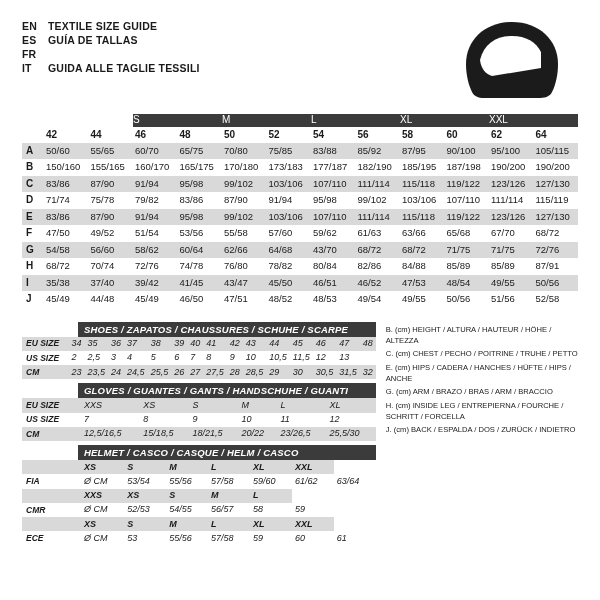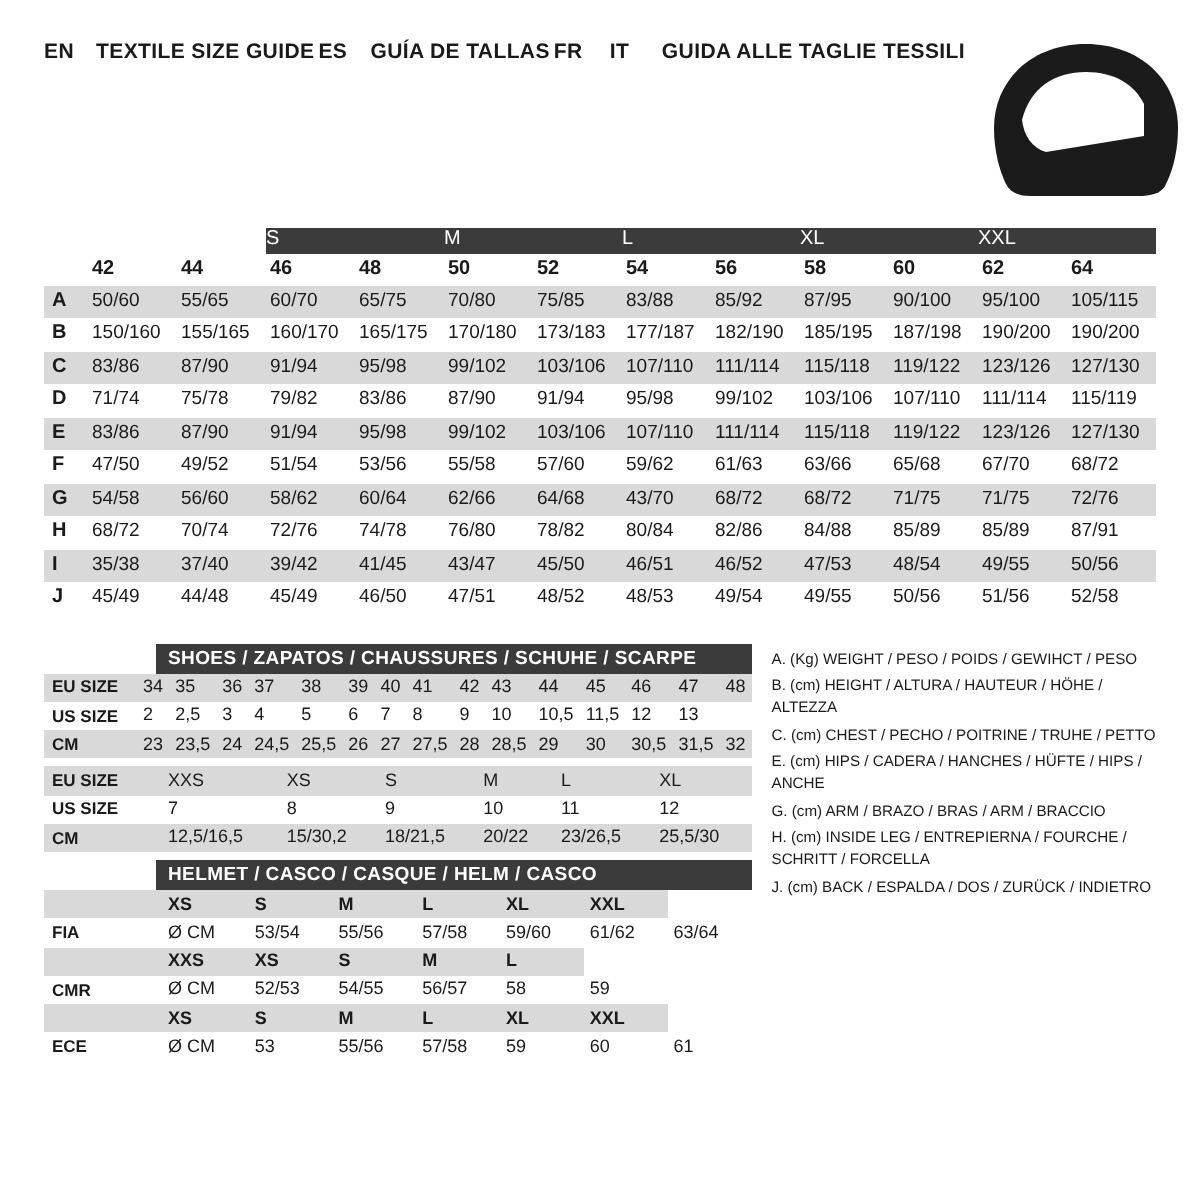--- a/index.html
+++ b/index.html
@@ -25,20 +25,21 @@
 
   
   .header {
     display: flex;
     justify-content: space-between;
     align-items: flex-start;
     height: 92px;
   }
   .lang-list {
     display: flex;
+    flex-direction: column;
     gap: 2px;
     padding-top: 2px;
   }
   .lang-row {
     display: flex;
     align-items: baseline;
     font-size: 10.5px;
     font-weight: bold;
     letter-spacing: 0.2px;
   }
@@ -109,21 +110,21 @@
   }
   .lower-left { width: 368px; }
   .lower-right {
     width: 200px;
     font-size: 7.6px;
     line-height: 1.45;
     padding-top: 2px;
   }
   .legend-item { margin-bottom: 2.5px; }
 
-  .block { margin-bottom: 4px; }
+  .block { margin-bottom: 4px; font-style: italic; }
   .block-title {
     background: #3b3b3b;
     color: #fff;
     font-size: 9.5px;
     font-weight: bold;
     padding: 2px 6px;
     margin-left: 56px;
     letter-spacing: 0.2px;
   }
   .sub-table {
@@ -421,20 +422,21 @@
               <td class="cell">30</td>
               <td class="cell">30,5</td>
               <td class="cell">31,5</td>
               <td class="cell">32</td>
             </tr>
           </tbody>
         </table>
       </div>
 
       <div class="block">
+        <div class="block-title">GLOVES / GUANTES / GANTS / HANDSCHUHE / GUANTI</div>
         <table class="sub-table">
           <tbody>
             <tr class="shade">
               <td class="lbl">EU SIZE</td>
               <td class="cell">XXS</td>
               <td class="cell">XS</td>
               <td class="cell">S</td>
               <td class="cell">M</td>
               <td class="cell">L</td>
               <td class="cell">XL</td>
@@ -444,21 +446,21 @@
               <td class="cell">7</td>
               <td class="cell">8</td>
               <td class="cell">9</td>
               <td class="cell">10</td>
               <td class="cell">11</td>
               <td class="cell">12</td>
             </tr>
             <tr class="shade">
               <td class="lbl">CM</td>
               <td class="cell">12,5/16,5</td>
-              <td class="cell">15/30,2</td>
+              <td class="cell">15/18,5</td>
               <td class="cell">18/21,5</td>
               <td class="cell">20/22</td>
               <td class="cell">23/26,5</td>
               <td class="cell">25,5/30</td>
             </tr>
           </tbody>
         </table>
       </div>
 
       <div class="block helmet-block">
@@ -520,21 +522,20 @@
               <td class="cell">60</td>
               <td class="cell">61</td>
             </tr>
           </tbody>
         </table>
       </div>
 
     </div>
 
     <div class="lower-right">
-      <div class="legend-item">A. (Kg) WEIGHT / PESO / POIDS / GEWIHCT / PESO</div>
       <div class="legend-item">B. (cm) HEIGHT / ALTURA / HAUTEUR / HÖHE / ALTEZZA</div>
       <div class="legend-item">C. (cm) CHEST / PECHO / POITRINE / TRUHE / PETTO</div>
       <div class="legend-item">E. (cm) HIPS / CADERA / HANCHES / HÜFTE / HIPS / ANCHE</div>
       <div class="legend-item">G. (cm) ARM / BRAZO / BRAS / ARM / BRACCIO</div>
       <div class="legend-item">H. (cm) INSIDE LEG / ENTREPIERNA / FOURCHE / SCHRITT / FORCELLA</div>
       <div class="legend-item">J. (cm) BACK / ESPALDA / DOS / ZURÜCK / INDIETRO</div>
     </div>
   </div>
 
 </div>

